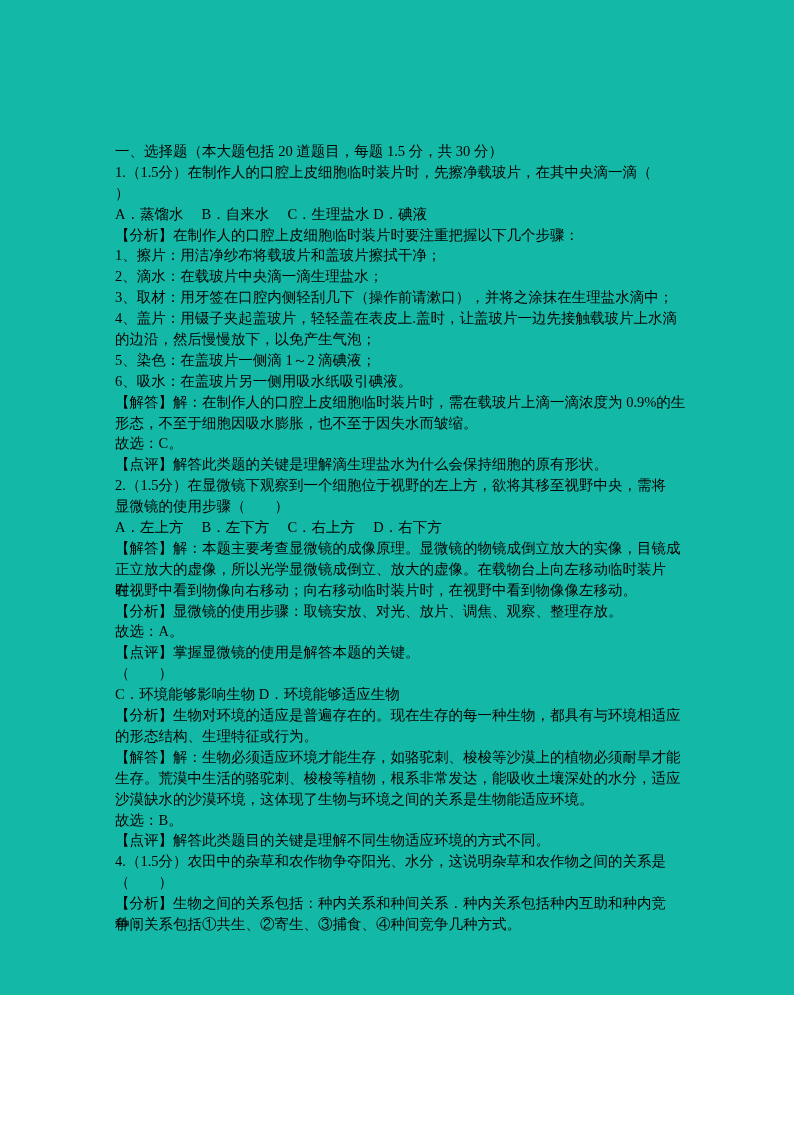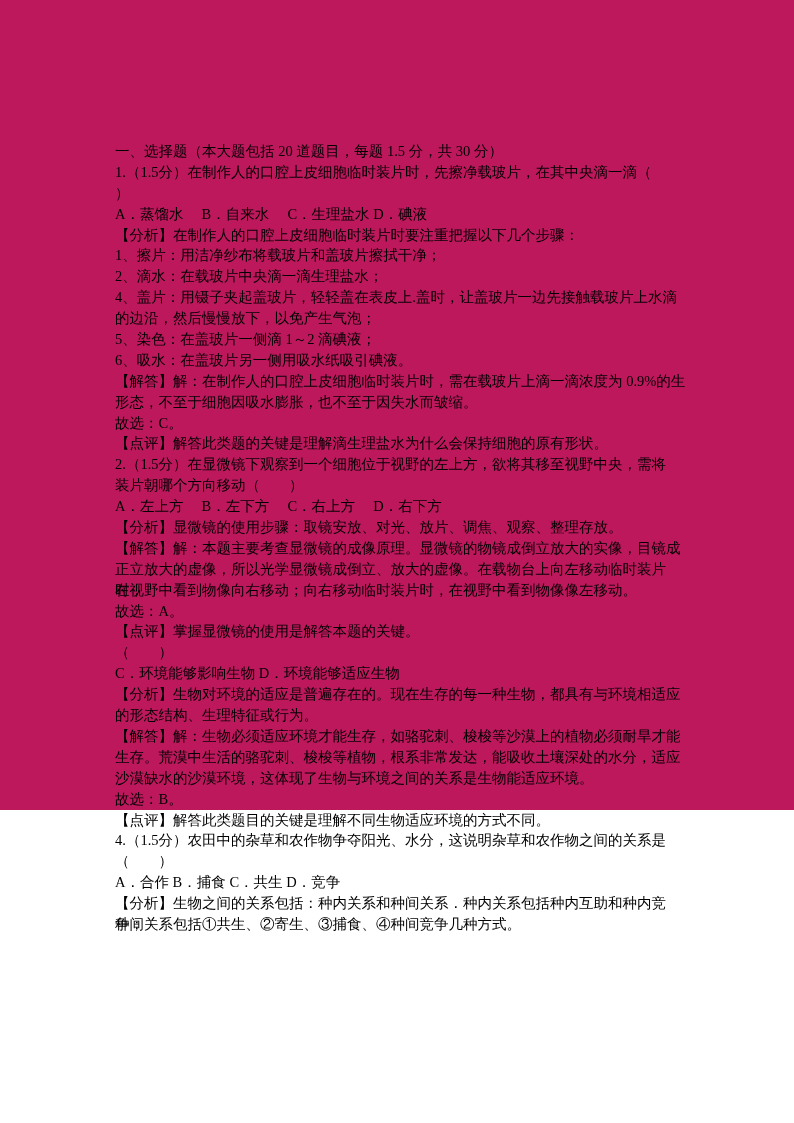--- a/index.html
+++ b/index.html
@@ -13,22 +13,22 @@
     position: relative;
     overflow: hidden;
     font-family: "Liberation Serif", "DejaVu Serif", serif;
     color: #000000;
   }
   .page {
     position: absolute;
     left: 0;
     top: 0;
     width: 794px;
-    height: 810px;
-    background: #be185d;
+    height: 995px;
+    background: #14b8a6;
   }
   .content {
     position: absolute;
     left: 115px;
     top: 141px;
     width: 578px;
     font-size: 14.5px;
     line-height: 20.9px;
     text-align: left;
   }
@@ -55,50 +55,51 @@
           <div class="line">1.（1.5分）在制作人的口腔上皮细胞临时装片时，先擦净载玻片，在其中央滴一滴（</div>
           <div class="line">）</div>
         </div>
       <div>
           <div class="line">A．蒸馏水　 B．自来水　 C．生理盐水 D．碘液</div>
         </div>
       <div>
           <div class="line">【分析】在制作人的口腔上皮细胞临时装片时要注重把握以下几个步骤：</div>
           <div class="line">1、擦片：用洁净纱布将载玻片和盖玻片擦拭干净；</div>
           <div class="line">2、滴水：在载玻片中央滴一滴生理盐水；</div>
+          <div class="line">3、取材：用牙签在口腔内侧轻刮几下（操作前请漱口），并将之涂抹在生理盐水滴中；</div>
           <div class="line">4、盖片：用镊子夹起盖玻片，轻轻盖在表皮上.盖时，让盖玻片一边先接触载玻片上水滴</div>
           <div class="line">的边沿，然后慢慢放下，以免产生气泡；</div>
           <div class="line">5、染色：在盖玻片一侧滴 1～2 滴碘液；</div>
           <div class="line">6、吸水：在盖玻片另一侧用吸水纸吸引碘液。</div>
         </div>
       <div>
           <div class="line">【解答】解：在制作人的口腔上皮细胞临时装片时，需在载玻片上滴一滴浓度为 0.9%的生</div>
           <div class="line">形态，不至于细胞因吸水膨胀，也不至于因失水而皱缩。</div>
         </div>
       <div class="line">故选：C。</div>
       <div>
           <div class="line">【点评】解答此类题的关键是理解滴生理盐水为什么会保持细胞的原有形状。</div>
         </div>
     </div>
 
     <div class="question-block">
       <div>
           <div class="line">2.（1.5分）在显微镜下观察到一个细胞位于视野的左上方，欲将其移至视野中央，需将</div>
-          <div class="line">装片朝哪个方向移动（　　）</div>
+          <div class="line">显微镜的使用步骤（　　）</div>
         </div>
       <div>
           <div class="line">A．左上方　 B．左下方　 C．右上方　 D．右下方</div>
         </div>
       <div>
-          <div class="line">【分析】显微镜的使用步骤：取镜安放、对光、放片、调焦、观察、整理存放。</div>
-        </div>
-      <div>
           <div class="line">【解答】解：本题主要考查显微镜的成像原理。显微镜的物镜成倒立放大的实像，目镜成</div>
           <div class="line">正立放大的虚像，所以光学显微镜成倒立、放大的虚像。在载物台上向左移动临时装片时，</div>
           <div class="line">在视野中看到物像向右移动；向右移动临时装片时，在视野中看到物像像左移动。</div>
+        </div>
+      <div>
+          <div class="line">【分析】显微镜的使用步骤：取镜安放、对光、放片、调焦、观察、整理存放。</div>
         </div>
       <div class="line">故选：A。</div>
       <div>
           <div class="line">【点评】掌握显微镜的使用是解答本题的关键。</div>
         </div>
     </div>
 
     <div class="question-block">
       <div>
           <div class="line">（　　）</div>
@@ -120,22 +121,19 @@
           <div class="line">【点评】解答此类题目的关键是理解不同生物适应环境的方式不同。</div>
         </div>
     </div>
 
     <div class="question-block">
       <div>
           <div class="line">4.（1.5分）农田中的杂草和农作物争夺阳光、水分，这说明杂草和农作物之间的关系是</div>
           <div class="line">（　　）</div>
         </div>
       <div>
-          <div class="line">A．合作 B．捕食 C．共生 D．竞争</div>
-        </div>
-      <div>
           <div class="line">【分析】生物之间的关系包括：种内关系和种间关系．种内关系包括种内互助和种内竞争；</div>
           <div class="line">种间关系包括①共生、②寄生、③捕食、④种间竞争几种方式。</div>
         </div>
     </div>
 
   </div>
 </div>
 
 </body></html>

